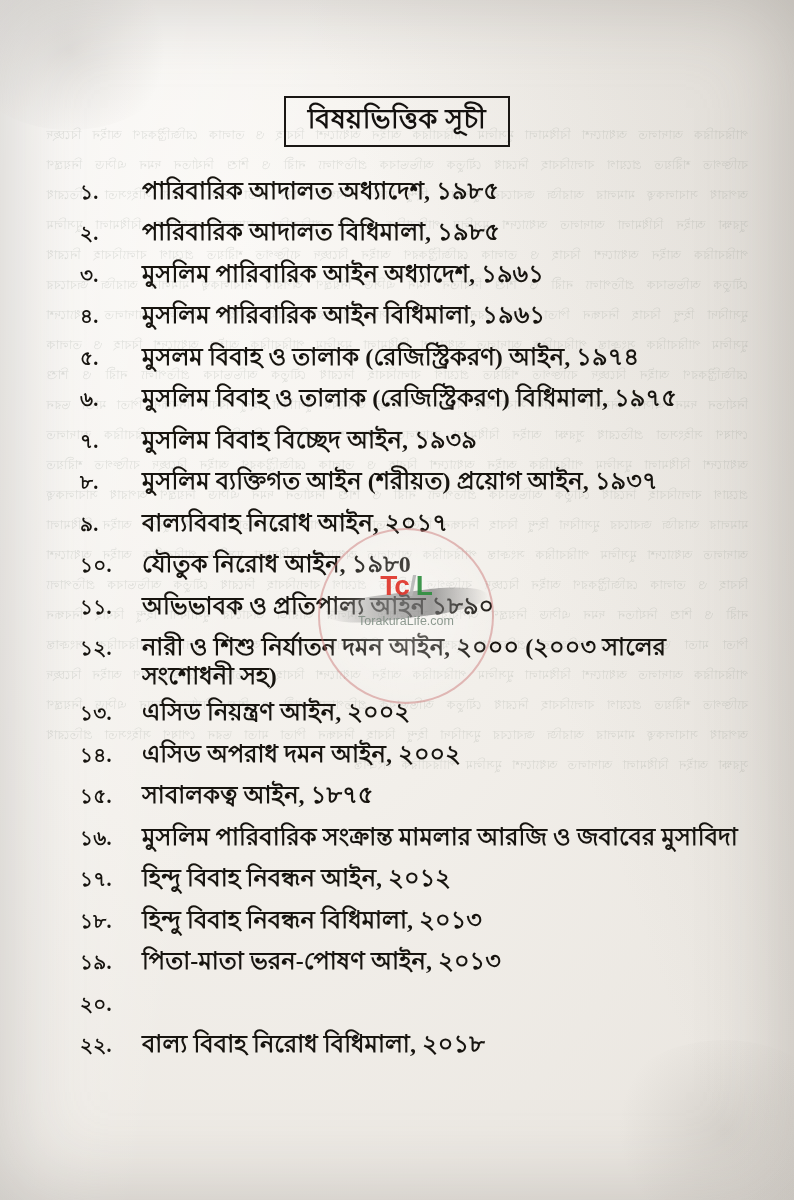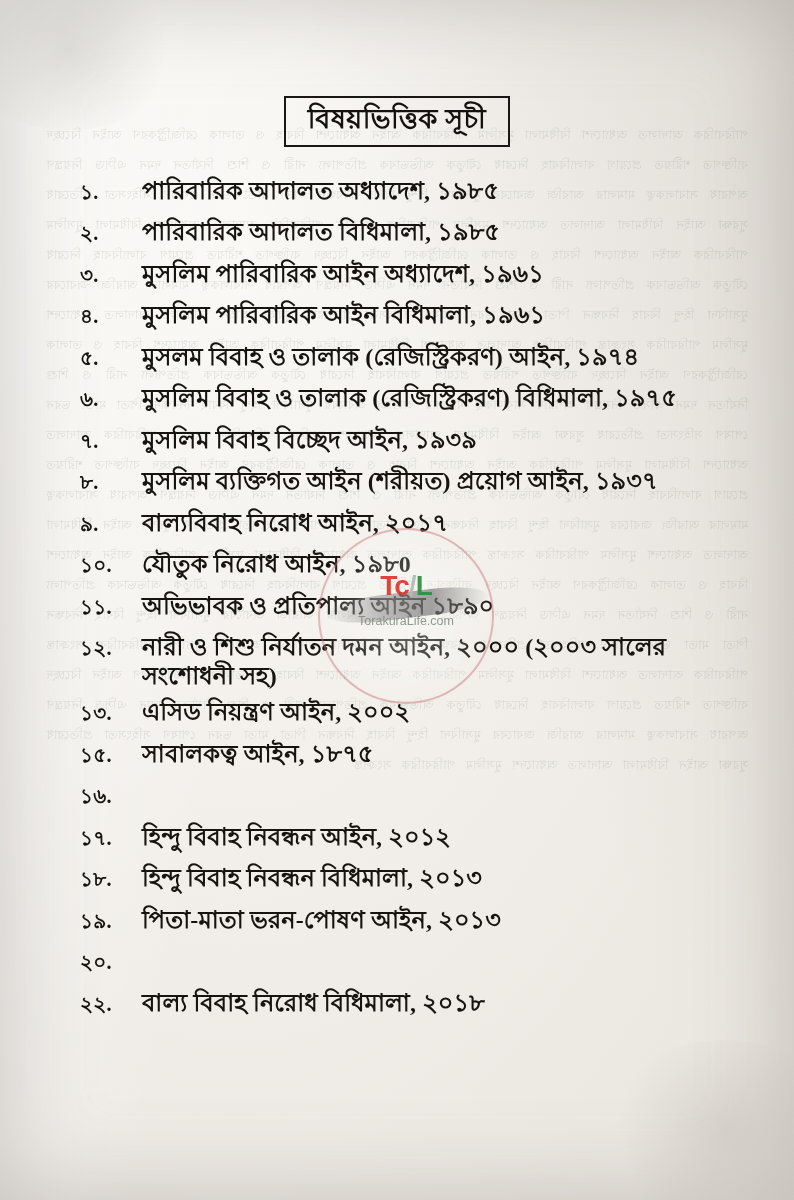--- a/index.html
+++ b/index.html
@@ -236,25 +236,30 @@
       </li>
     <li class="toc-row">
         <span class="idx">১২.</span>
         <span class="entry">নারী ও শিশু নির্যাতন দমন আইন, ২০০০ (২০০৩ সালের সংশোধনী সহ)</span>
       </li>
     <li class="toc-row">
         <span class="idx">১৩.</span>
         <span class="entry">এসিড নিয়ন্ত্রণ আইন, ২০০২</span>
       </li>
     <li class="toc-row">
+        <span class="idx">১৪.</span>
+        <span class="entry">এসিড অপরাধ দমন আইন, ২০০২</span>
+      </li>
+    <li class="toc-row">
         <span class="idx">১৫.</span>
         <span class="entry">সাবালকত্ব আইন, ১৮৭৫</span>
       </li>
     <li class="toc-row">
         <span class="idx">১৬.</span>
+        <span class="entry">মুসলিম পারিবারিক সংক্রান্ত মামলার আরজি ও জবাবের মুসাবিদা</span>
       </li>
     <li class="toc-row">
         <span class="idx">১৭.</span>
         <span class="entry">হিন্দু বিবাহ নিবন্ধন আইন, ২০১২</span>
       </li>
     <li class="toc-row">
         <span class="idx">১৮.</span>
         <span class="entry">হিন্দু বিবাহ নিবন্ধন বিধিমালা, ২০১৩</span>
       </li>
     <li class="toc-row">

